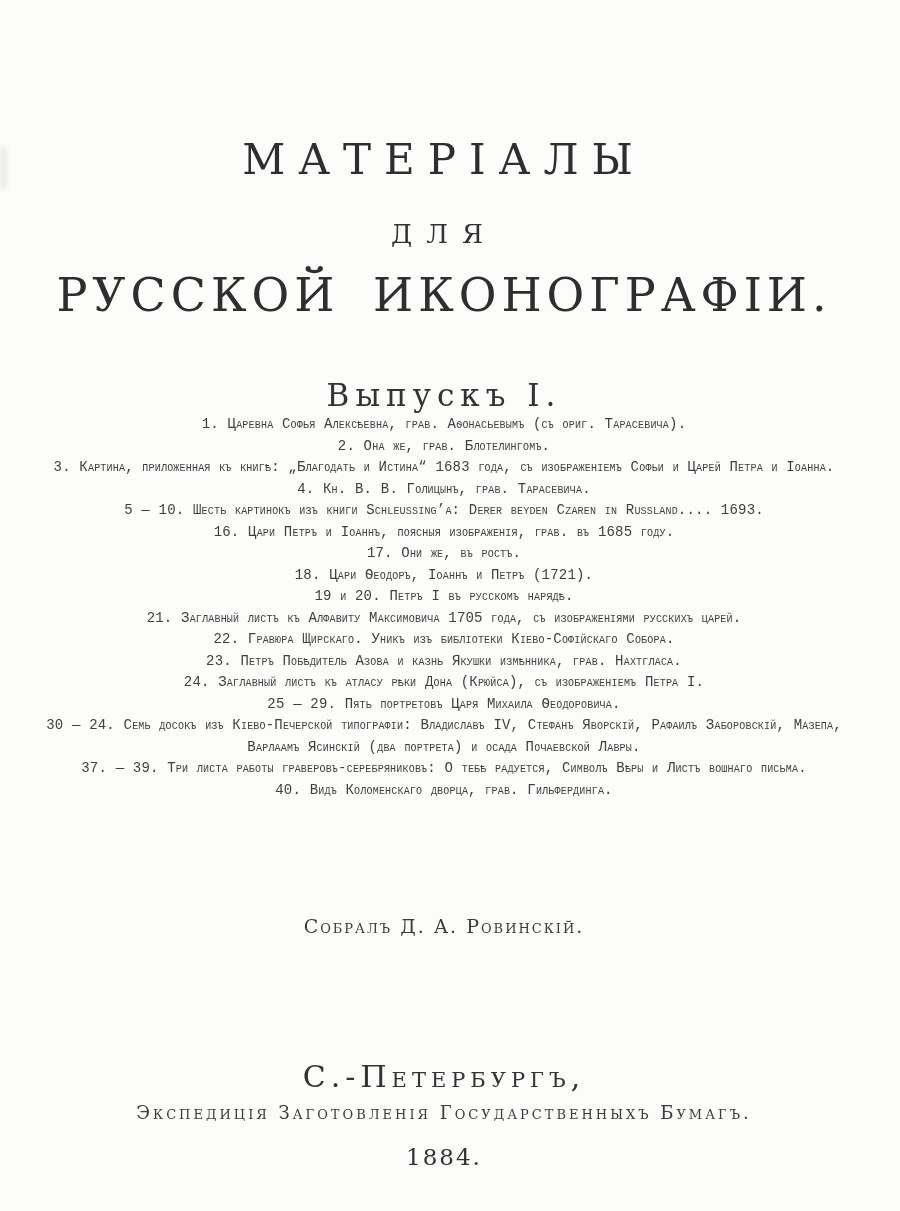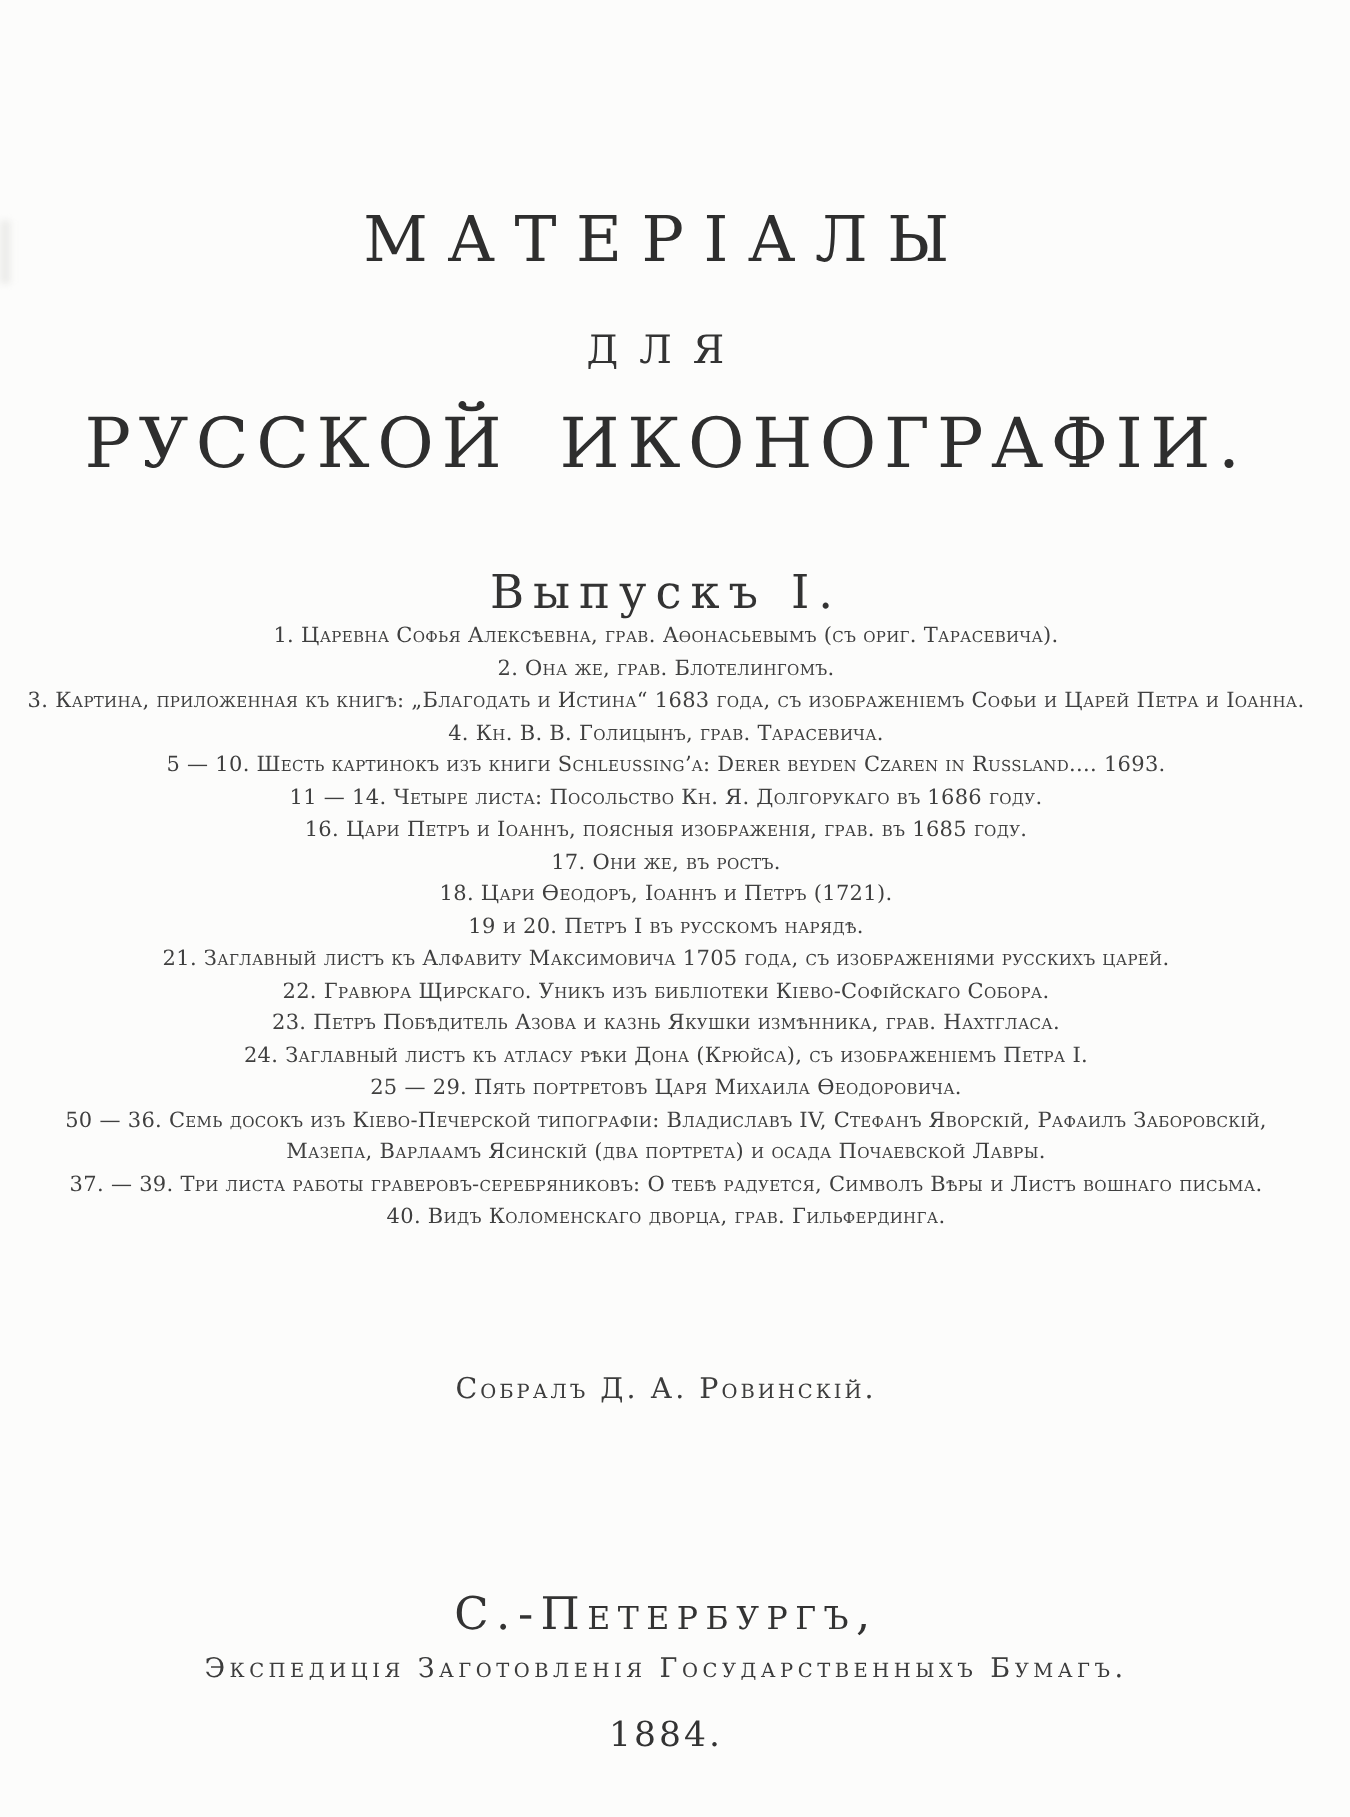--- a/index.html
+++ b/index.html
@@ -56,21 +56,21 @@
     color: #333;
   }
   .list {
     top: 394px;
     font-size: 14px;
     font-variant: small-caps;
     letter-spacing: 0.2px;
     line-height: 21.5px;
     color: #3f3f3f;
   }
-  .list .line { white-space: nowrap; }
+  .list .line { white-space: nowrap; font-family: Liberation Mono, monospace; }
   .list .line.wrap {
     white-space: normal;
     max-width: 846px;
     margin: 0 auto;
   }
   .compiler {
     top: 895px;
     font-size: 19px;
     font-variant: small-caps;
     letter-spacing: 2px;
@@ -108,31 +108,30 @@
   <div class="abs t2">ДЛЯ</div>
   <h2 class="abs t3">РУССКОЙ ИКОНОГРАФІИ.</h2>
   <div class="abs t4">Выпускъ I.</div>
 
   <div class="abs list">
     <div class="line">1. Царевна Софья Алексѣевна, грав. Аѳонасьевымъ (съ ориг. Тарасевича).</div>
     <div class="line">2. Она же, грав. Блотелингомъ.</div>
     <div class="line">3. Картина, приложенная къ книгѣ: „Благодать и Истина“ 1683 года, съ изображеніемъ Софьи и Царей Петра и Іоанна.</div>
     <div class="line">4. Кн. В. В. Голицынъ, грав. Тарасевича.</div>
     <div class="line">5 — 10. Шесть картинокъ изъ книги Schleussing’a: Derer beyden Czaren in Russland.... 1693.</div>
-    <div class="line">11 — 14. Четыре листа: Посольство Кн. Я. Долгорукаго въ 1686 году.</div>
     <div class="line">16. Цари Петръ и Іоаннъ, поясныя изображенія, грав. въ 1685 году.</div>
     <div class="line">17. Они же, въ ростъ.</div>
     <div class="line">18. Цари Ѳеодоръ, Іоаннъ и Петръ (1721).</div>
     <div class="line">19 и 20. Петръ I въ русскомъ нарядѣ.</div>
     <div class="line">21. Заглавный листъ къ Алфавиту Максимовича 1705 года, съ изображеніями русскихъ царей.</div>
     <div class="line">22. Гравюра Щирскаго. Уникъ изъ библіотеки Кіево-Софійскаго Собора.</div>
     <div class="line">23. Петръ Побѣдитель Азова и казнь Якушки измѣнника, грав. Нахтгласа.</div>
     <div class="line">24. Заглавный листъ къ атласу рѣки Дона (Крюйса), съ изображеніемъ Петра I.</div>
     <div class="line">25 — 29. Пять портретовъ Царя Михаила Ѳеодоровича.</div>
-    <div class="line wrap">50 — 36. Семь досокъ изъ Кіево-Печерской типографіи: Владиславъ IV, Стефанъ Яворскій, Рафаилъ Заборовскій, Мазепа, Варлаамъ Ясинскій (два портрета) и осада Почаевской Лавры.</div>
+    <div class="line wrap">30 — 24. Семь досокъ изъ Кіево-Печерской типографіи: Владиславъ IV, Стефанъ Яворскій, Рафаилъ Заборовскій, Мазепа, Варлаамъ Ясинскій (два портрета) и осада Почаевской Лавры.</div>
     <div class="line">37. — 39. Три листа работы граверовъ-серебряниковъ: О тебѣ радуется, Символъ Вѣры и Листъ вошнаго письма.</div>
     <div class="line">40. Видъ Коломенскаго дворца, грав. Гильфердинга.</div>
   </div>
 
   <div class="abs compiler">Собралъ Д. А. Ровинскій.</div>
 
   <div class="abs publisher">Экспедиція Заготовленія Государственныхъ Бумагъ.</div>
   <div class="abs city">С.-Петербургъ,</div>
   <div class="abs year">1884.</div>
 

